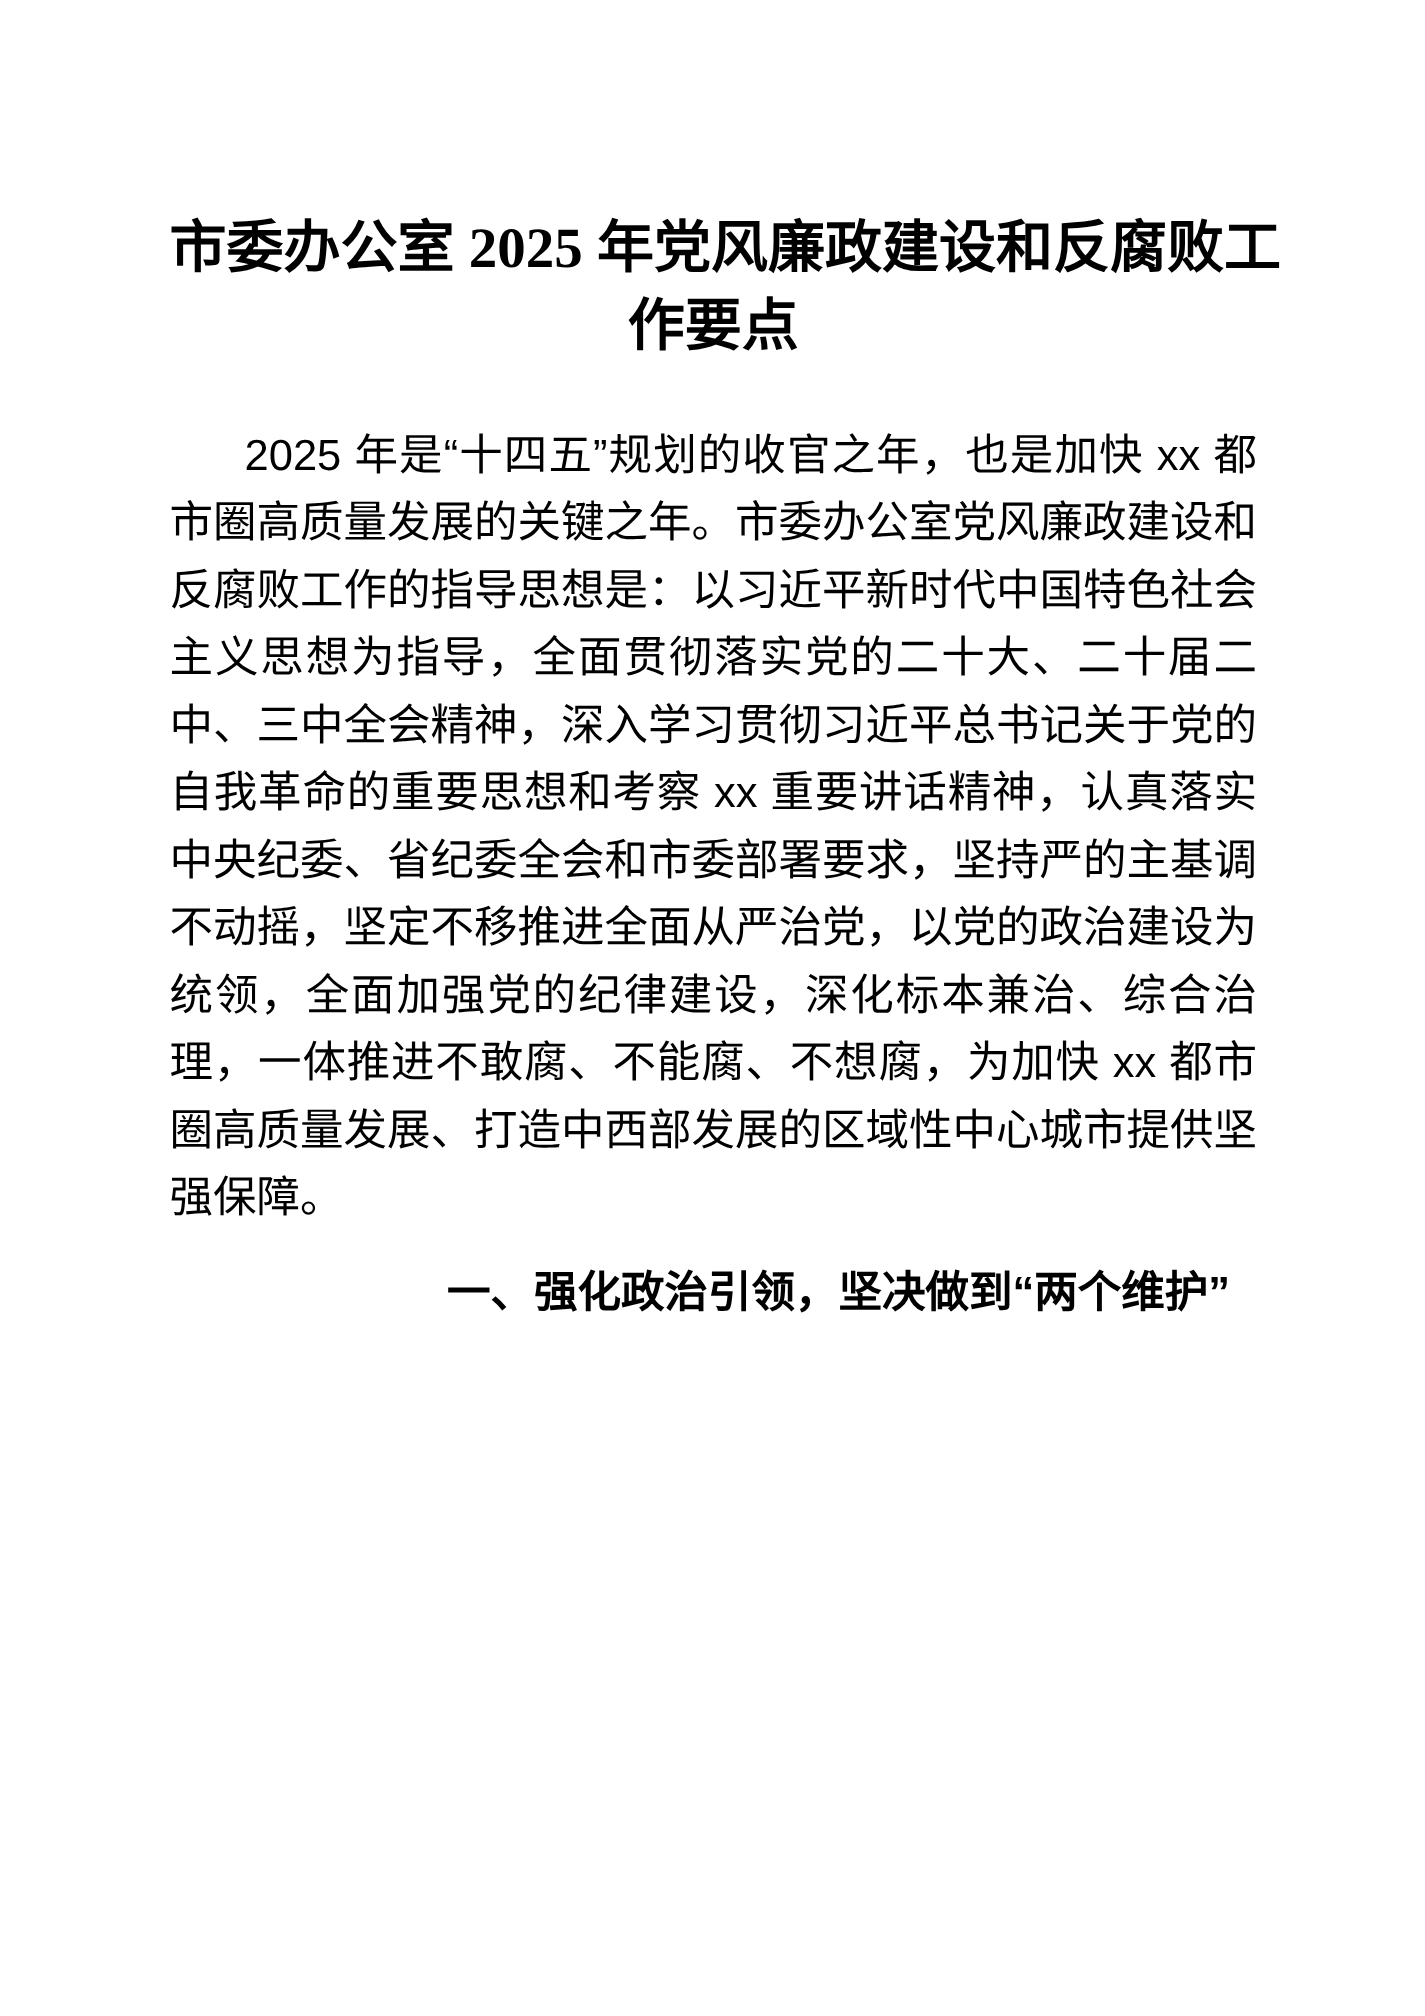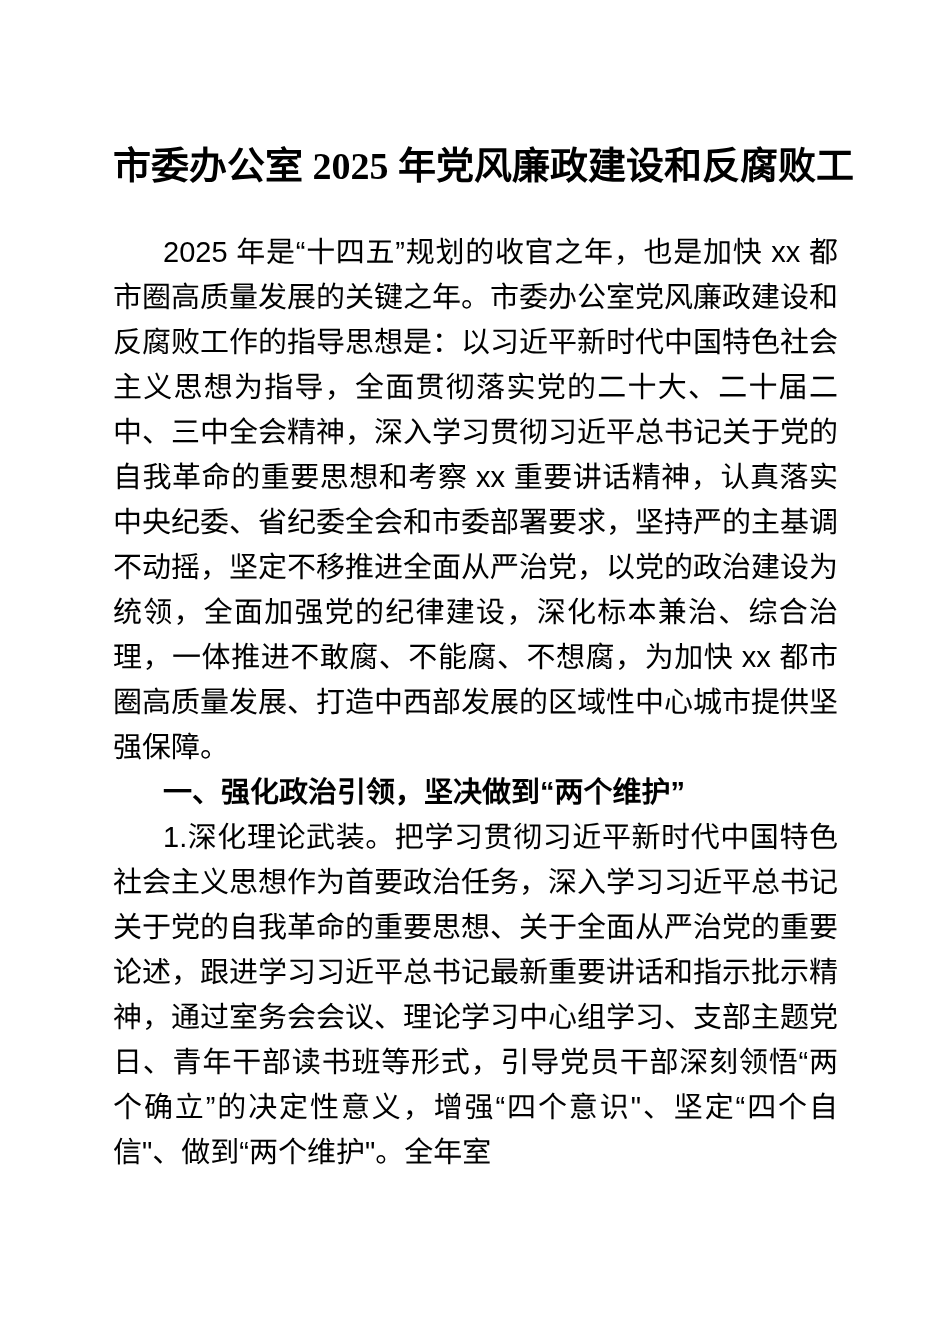--- a/index.html
+++ b/index.html
@@ -36,35 +36,36 @@
     font-family: Liberation Sans, sans-serif;
     font-weight: 400;
     font-size: 29px;
     line-height: 45px;
     text-align: justify;
     text-justify: inter-character;
     text-indent: 50px;
     color: #000000;
   }
   .section-heading {
-    margin: 0;
+    margin: 18px;
     font-family: "Liberation Sans", "DejaVu Sans", sans-serif;
     font-weight: 700;
     font-size: 29px;
     line-height: 45px;
     text-indent: 50px;
     color: #000000;
+    text-align: right;
   }
 </style>
 </head>
 <body>
 
 <div class="page">
   <h1 class="doc-title">
     <span class="title-line">市委办公室 2025 年党风廉政建设和反腐败工</span>
+    <span class="title-line">作要点</span>
   </h1>
 
   <p class="body-para">2025 年是“十四五”规划的收官之年，也是加快 xx 都市圈高质量发展的关键之年。市委办公室党风廉政建设和反腐败工作的指导思想是：以习近平新时代中国特色社会主义思想为指导，全面贯彻落实党的二十大、二十届二中、三中全会精神，深入学习贯彻习近平总书记关于党的自我革命的重要思想和考察 xx 重要讲话精神，认真落实中央纪委、省纪委全会和市委部署要求，坚持严的主基调不动摇，坚定不移推进全面从严治党，以党的政治建设为统领，全面加强党的纪律建设，深化标本兼治、综合治理，一体推进不敢腐、不能腐、不想腐，为加快 xx 都市圈高质量发展、打造中西部发展的区域性中心城市提供坚强保障。</p>
 
   <h2 class="section-heading">一、强化政治引领，坚决做到“两个维护”</h2>
 
-  <p class="body-para">1.深化理论武装。把学习贯彻习近平新时代中国特色社会主义思想作为首要政治任务，深入学习习近平总书记关于党的自我革命的重要思想、关于全面从严治党的重要论述，跟进学习习近平总书记最新重要讲话和指示批示精神，通过室务会会议、理论学习中心组学习、支部主题党日、青年干部读书班等形式，引导党员干部深刻领悟“两个确立”的决定性意义，增强“四个意识"、坚定“四个自信"、做到“两个维护"。全年室</p>
 </div>
 
 </body></html>

